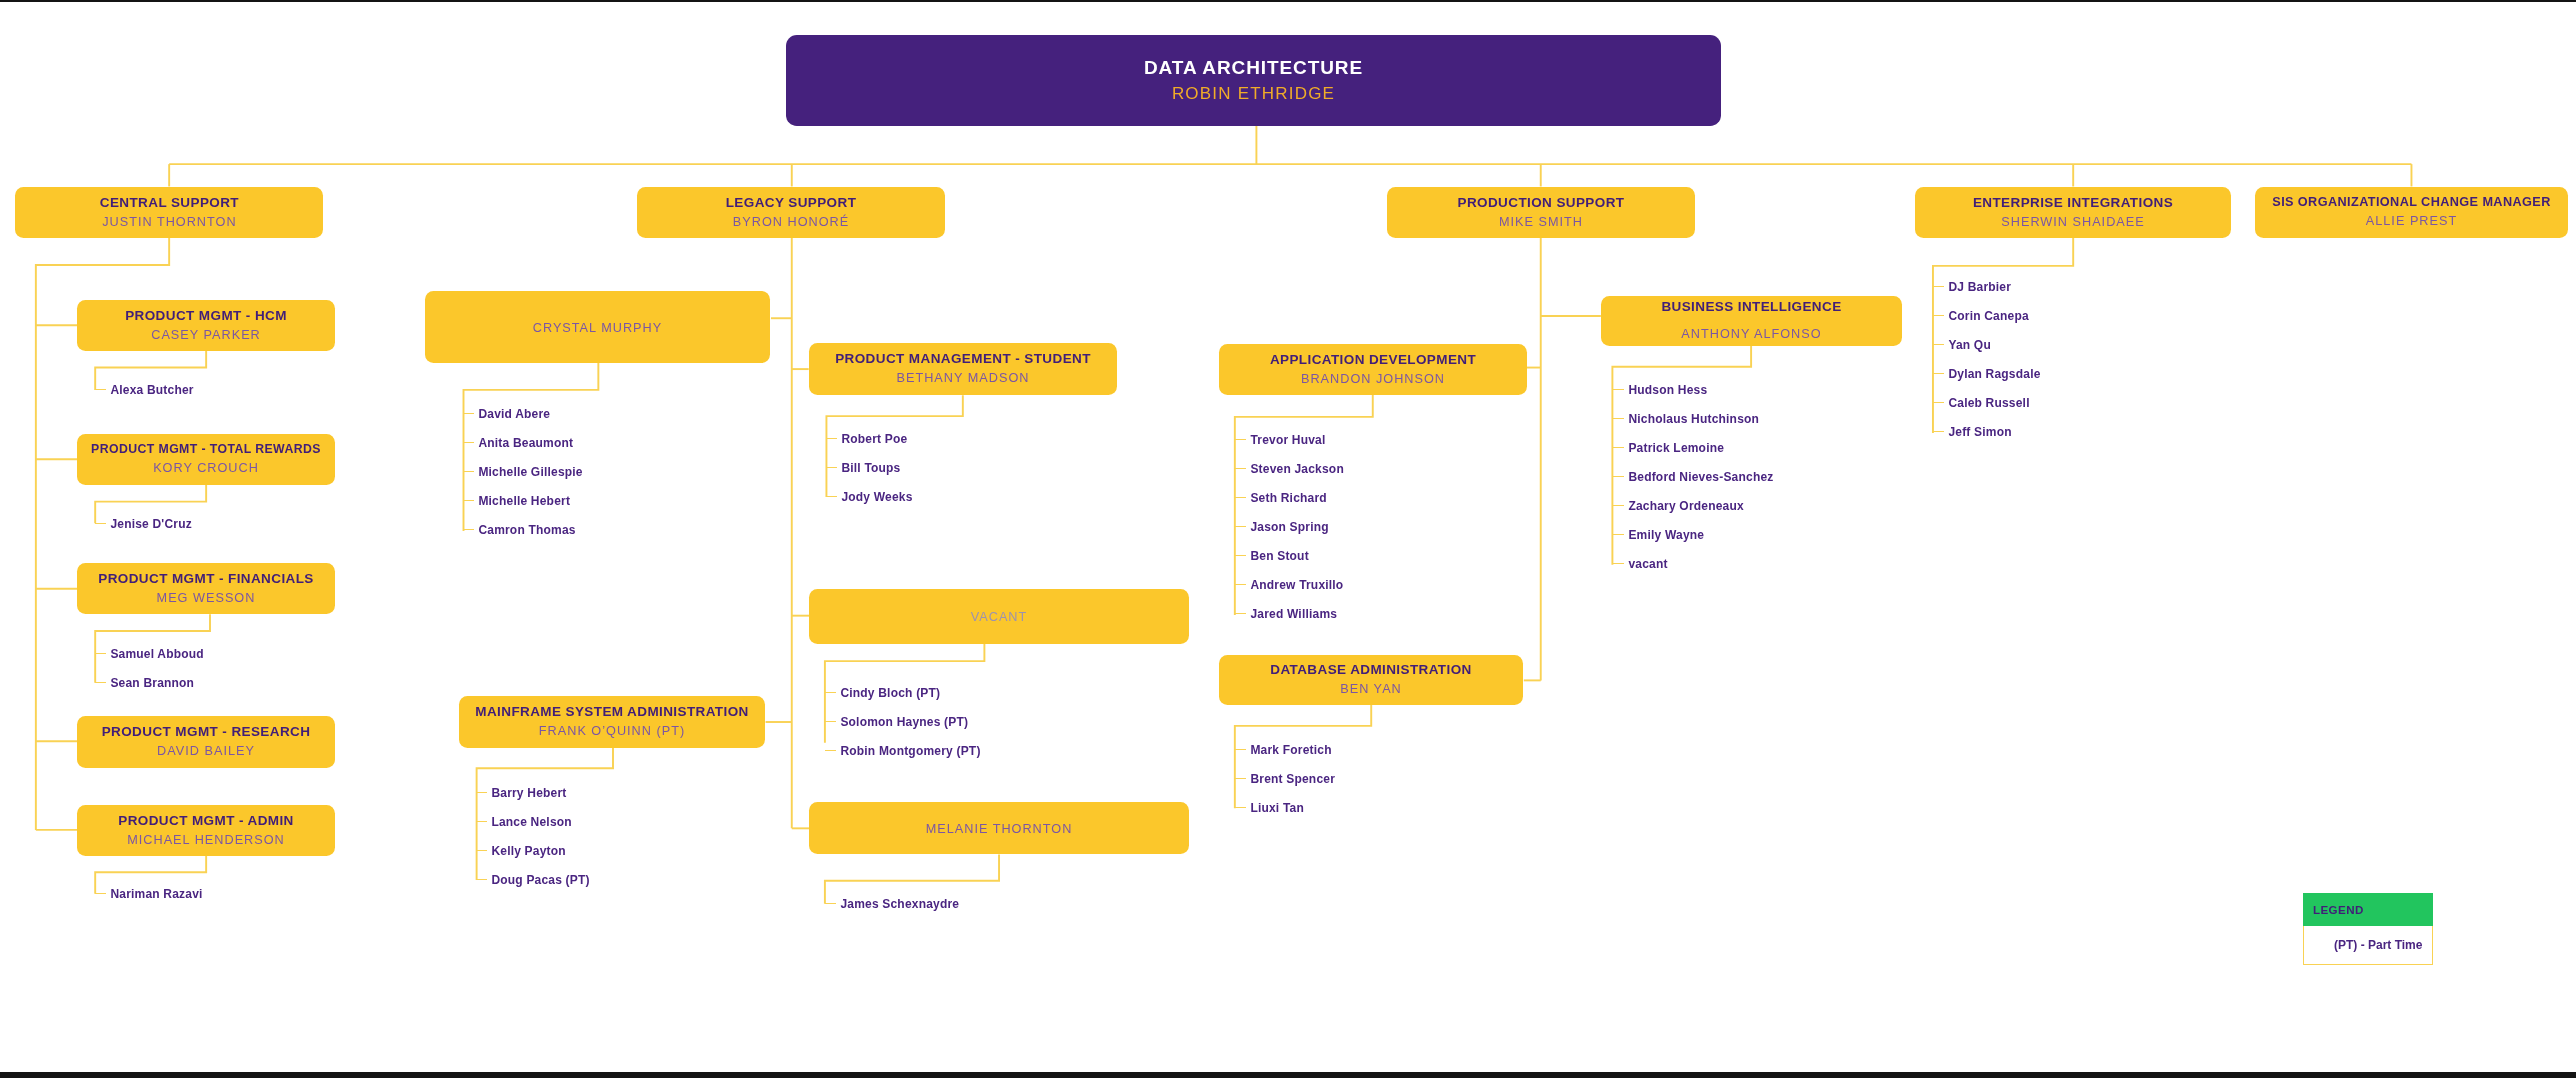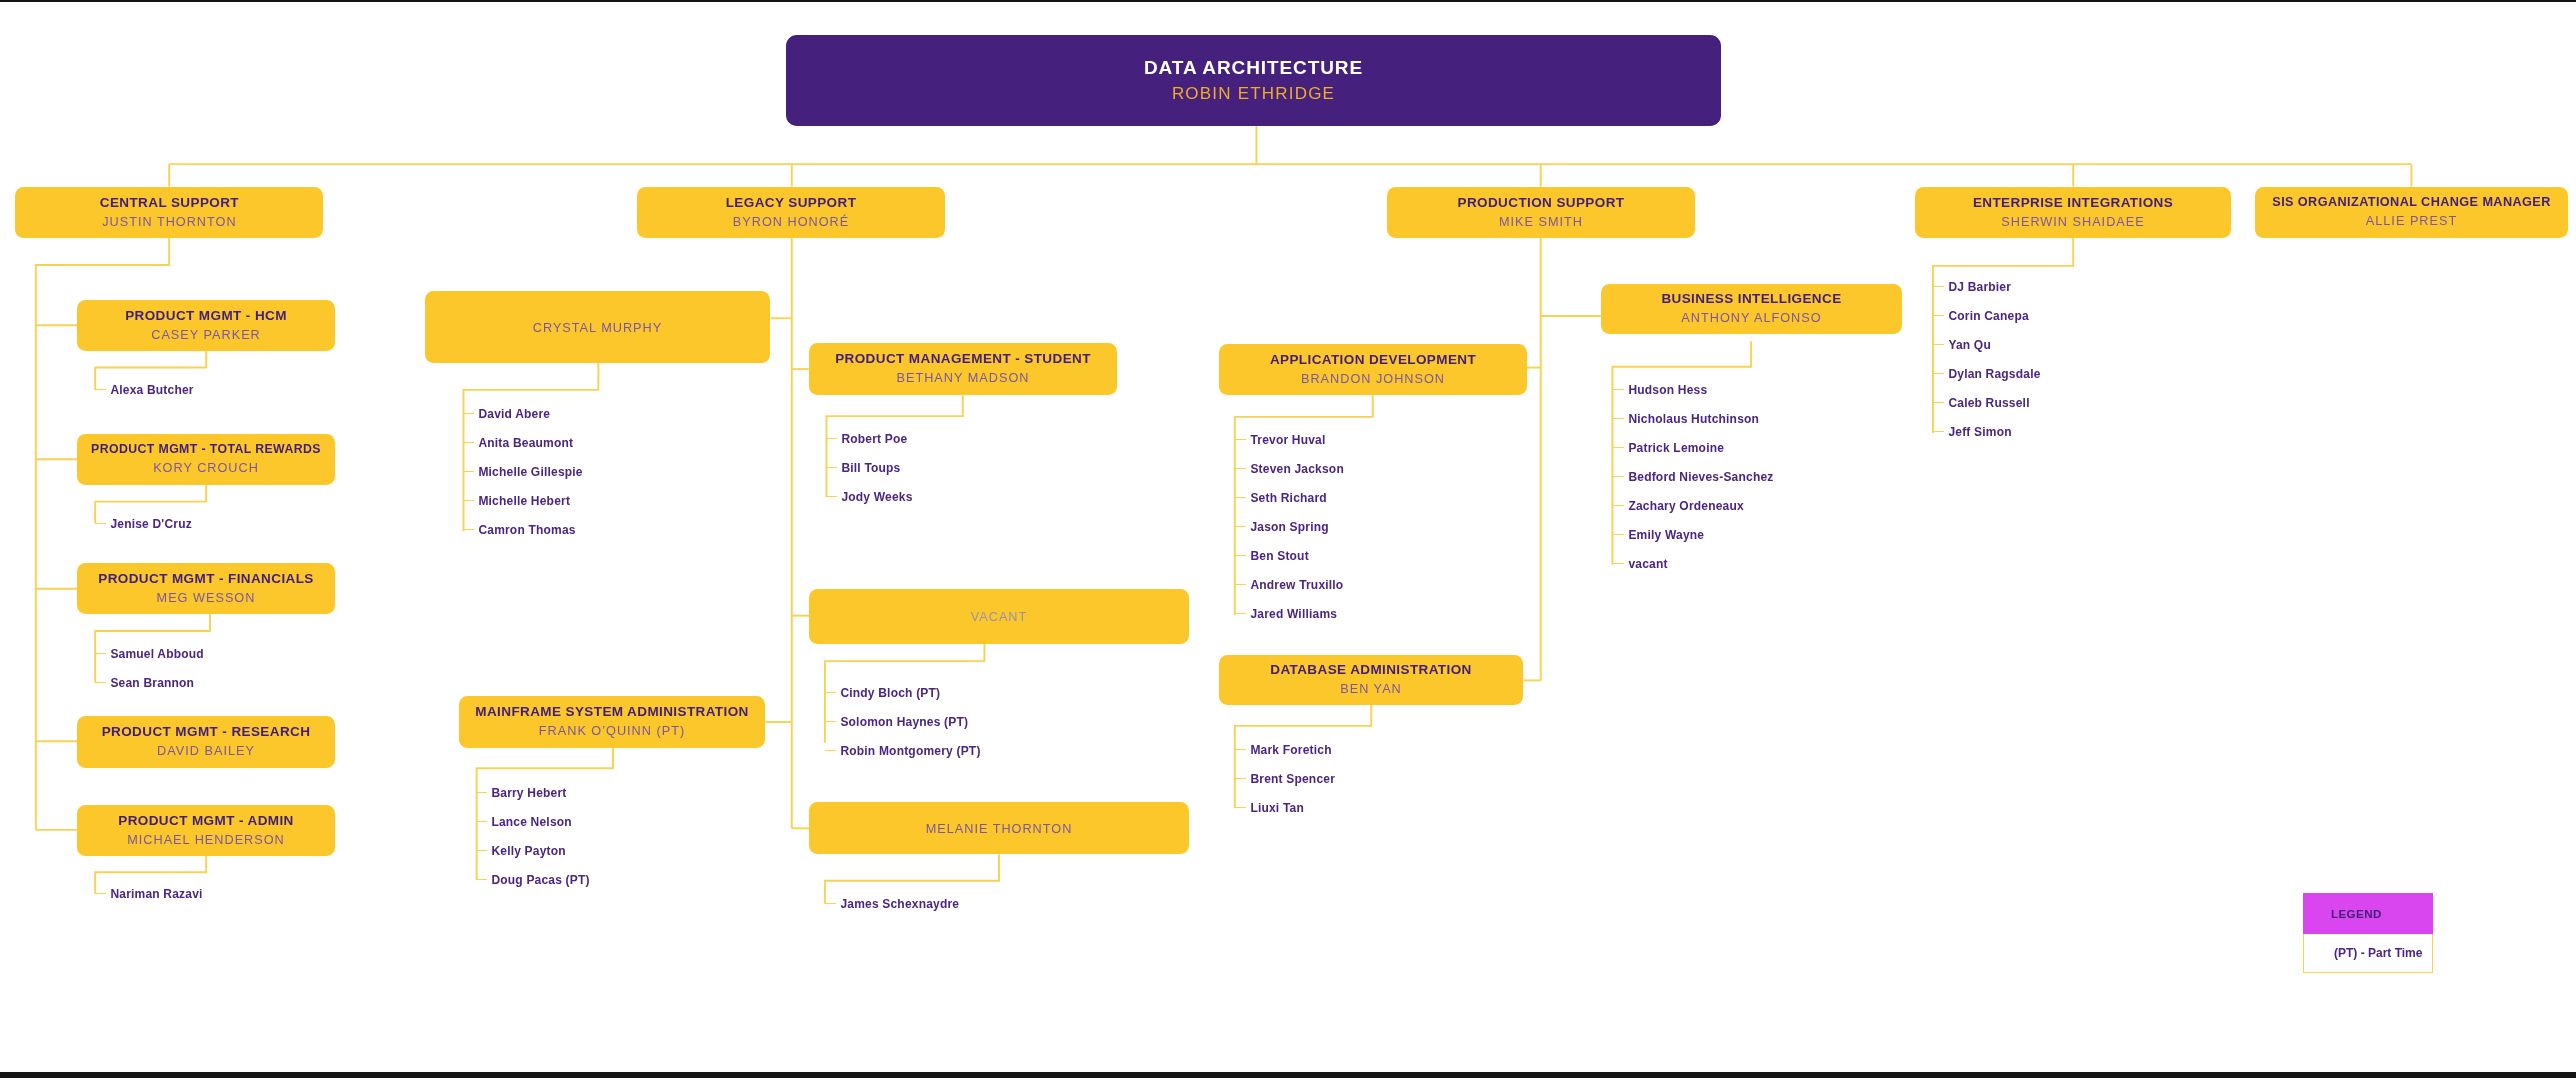--- a/index.html
+++ b/index.html
@@ -26,21 +26,21 @@
   }
   .rootnode .t{color:#ffffff;font-weight:bold;font-size:19px;letter-spacing:0.9px;}
   .rootnode .n{color:#F1AC28;font-size:17px;letter-spacing:1.2px;margin-top:5.4px;}
 
   .leaflist{position:absolute;width:231px;}
   .leaf{height:29px;display:flex;align-items:center;}
   .leaf .tick{width:10.8px;height:1.9px;background:#F9D254;margin-right:4.6px;flex:0 0 auto;}
   .leaf .ltxt{font-weight:bold;color:#4A2581;font-size:12px;letter-spacing:0.2px;white-space:nowrap;}
 
   .legend{position:absolute;left:2303px;top:893px;width:130px;}
-  .legend .lhead{background:#d946ef;height:41px;display:flex;align-items:center;padding-left:28px;
+  .legend .lhead{background:#22c55e;height:33px;display:flex;align-items:center;padding-left:10px;
     font-weight:bold;color:#411E78;font-size:11.6px;letter-spacing:0.4px;box-sizing:border-box;}
   .legend .lbody{background:#ffffff;border:1.5px solid #F9D254;border-top:none;height:39px;display:flex;align-items:center;
     padding-left:30px;font-weight:bold;color:#4A2581;font-size:12px;box-sizing:border-box;}
 </style>
 </head>
 <body>
 
 <div class="topline"></div>
 
 <svg class="wires" width="2576" height="1078" viewBox="0 0 3342 1399">
@@ -148,21 +148,21 @@
 </div>
 
 <div class="node" style="left:1219px;top:344px;width:308px;height:51px;">
   <div class="t">APPLICATION DEVELOPMENT</div>
   <div class="n">BRANDON JOHNSON</div>
 </div>
 <div class="node" style="left:1219px;top:655px;width:304px;height:50px;">
   <div class="t">DATABASE ADMINISTRATION</div>
   <div class="n">BEN YAN</div>
 </div>
-<div class="node" style="left:1601px;top:284px;width:301px;height:50px;">
+<div class="node" style="left:1601px;top:296px;width:301px;height:50px;justify-content:space-between;">
   <div class="t">BUSINESS INTELLIGENCE</div>
   <div class="n">ANTHONY ALFONSO</div>
 </div>
 
 <div class="leaflist" style="left:95px;top:375px;">
     <div class="leaf">
       <span class="tick"></span>
       <span class="ltxt">Alexa Butcher</span>
     </div>
   </div>

